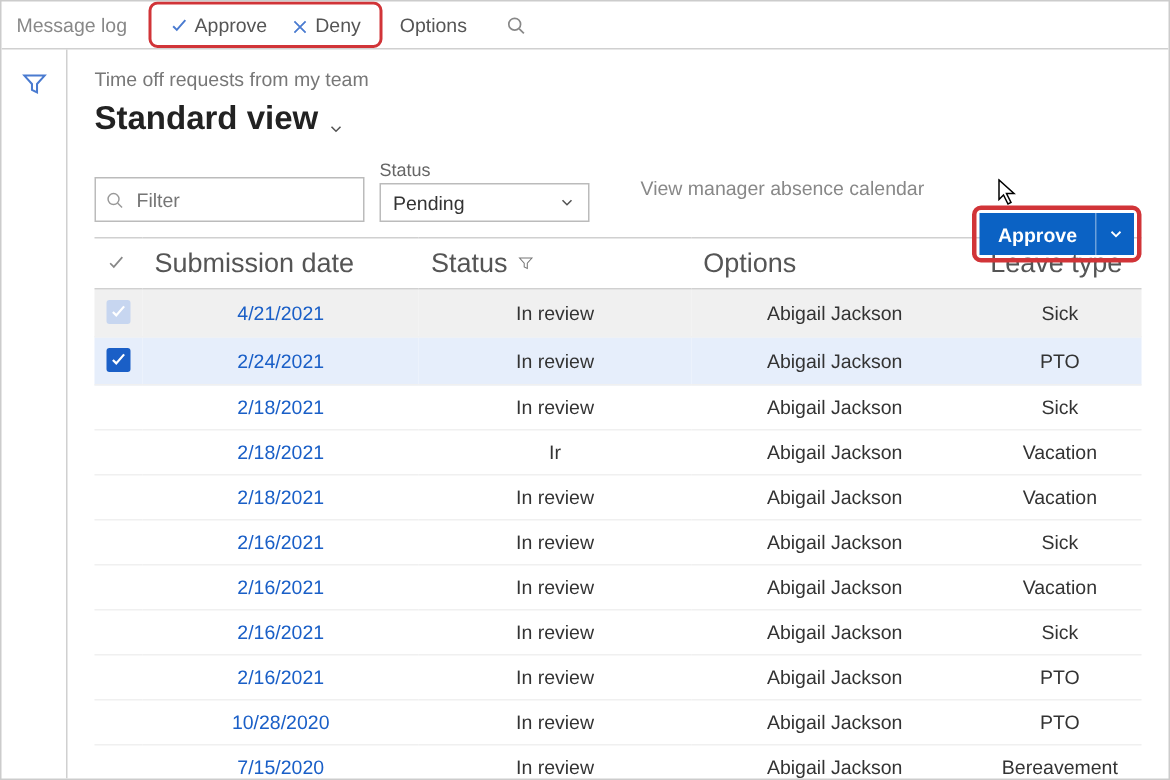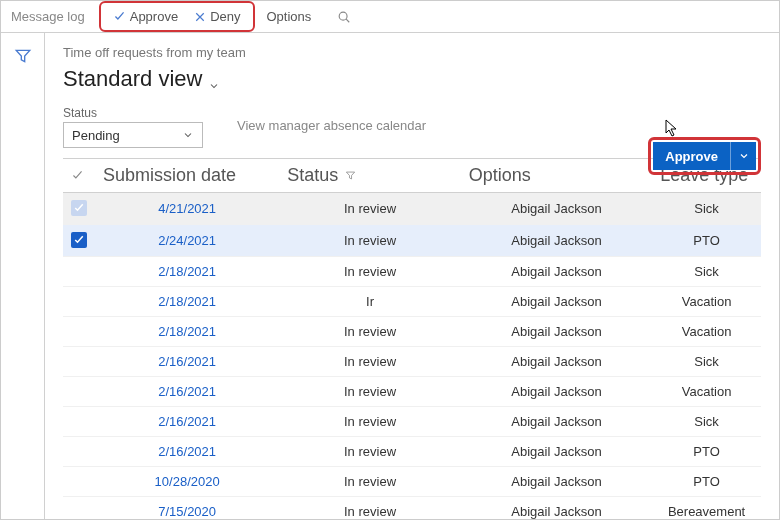--- a/index.html
+++ b/index.html
@@ -1,33 +1,33 @@
 <!DOCTYPE html>
 <html><head>
 <meta charset="utf-8">
 <style>
   * { box-sizing: border-box; }
   html, body { margin: 0; padding: 0; font-family: "Segoe UI", Arial, sans-serif; font-size: 13px; color: #333; background: #fff; }
   .app { width: 780px; height: 520px; border: 1px solid #ccc; position: relative; overflow: hidden; }
 
   
   .toolbar { height: 32px; border-bottom: 1px solid #d0d0d0; display: flex; align-items: center; padding: 0 6px; gap: 4px; }
-  .toolbar-item { display: inline-flex; align-items: center; gap: 4px; padding: 4px 8px; color: #555; cursor: pointer; }
+  .toolbar-item { display: inline-flex; align-items: flex-end; gap: 4px; padding: 4px 8px; color: #555; cursor: pointer; }
   .toolbar-item .ic { display: inline-flex; }
   .toolbar-group { display: inline-flex; align-items: center; border: 2px solid #d13438; border-radius: 6px; padding: 2px 4px; }
   .toolbar-item.msglog { color: #888; padding-left: 4px; padding-right: 10px; }
   .toolbar-search { margin-left: 6px; color: #888; }
 
   
   .content { display: flex; height: calc(100% - 32px); }
   .left-rail { width: 44px; border-right: 1px solid #d0d0d0; padding-top: 14px; text-align: center; color: #4a7bd0; }
   .main { flex: 1; padding: 12px 18px 0 18px; position: relative; overflow: hidden; }
 
   .breadcrumb { color: #777; font-size: 13px; margin-bottom: 6px; }
-  .page-title { font-size: 22px; font-weight: 400; color: #222; display: flex; align-items: flex-end; gap: 6px; margin-bottom: 14px; }
+  .page-title { font-size: 22px; font-weight: 700; color: #222; display: flex; align-items: flex-end; gap: 6px; margin-bottom: 14px; }
   .page-title .chev { font-size: 12px; color: #555; }
 
   
   .filter-row { display: flex; align-items: flex-end; gap: 10px; margin-bottom: 10px; }
   .filter-box { width: 180px; height: 30px; border: 1px solid #bbb; display: flex; align-items: center; padding: 0 6px; color: #888; gap: 6px; }
   .filter-box input { border: none; outline: none; width: 100%; font-size: 13px; color: #333; }
   .status-block { display: flex; flex-direction: column; }
   .status-label { font-size: 12px; color: #666; margin-bottom: 2px; }
   .status-select { width: 140px; height: 26px; border: 1px solid #bbb; display: flex; align-items: center; justify-content: space-between; padding: 0 8px; color: #333; background: #fff; cursor: pointer; }
   .link-cal { color: #888; font-size: 13px; margin-left: 24px; align-self: center; margin-bottom: 4px; }
@@ -119,20 +119,29 @@
       <div class="page-title">
         <span>Standard view</span>
         <span class="chev">
           <svg width="12" height="12" viewBox="0 0 16 16">
               <path d="M4 6 l4 4 l4 -4" stroke="#555" stroke-width="1.4" fill="none"></path>
             </svg>
         </span>
       </div>
 
       <div class="filter-row">
+        <div class="filter-box">
+          <span>
+            <svg width="13" height="13" viewBox="0 0 16 16">
+                <circle cx="7" cy="7" r="4.5" stroke="#999" stroke-width="1.2" fill="none"></circle>
+                <line x1="10.5" y1="10.5" x2="14" y2="14" stroke="#999" stroke-width="1.2"></line>
+              </svg>
+          </span>
+          <input type="text" placeholder="Filter" style="">
+        </div>
 
         <div class="status-block">
           <span class="status-label">Status</span>
           <div class="status-select">
             <span>Pending</span>
             <span>
               <svg width="12" height="12" viewBox="0 0 16 16">
                   <path d="M4 6 l4 4 l4 -4" stroke="#555" stroke-width="1.4" fill="none"></path>
                 </svg>
             </span>

